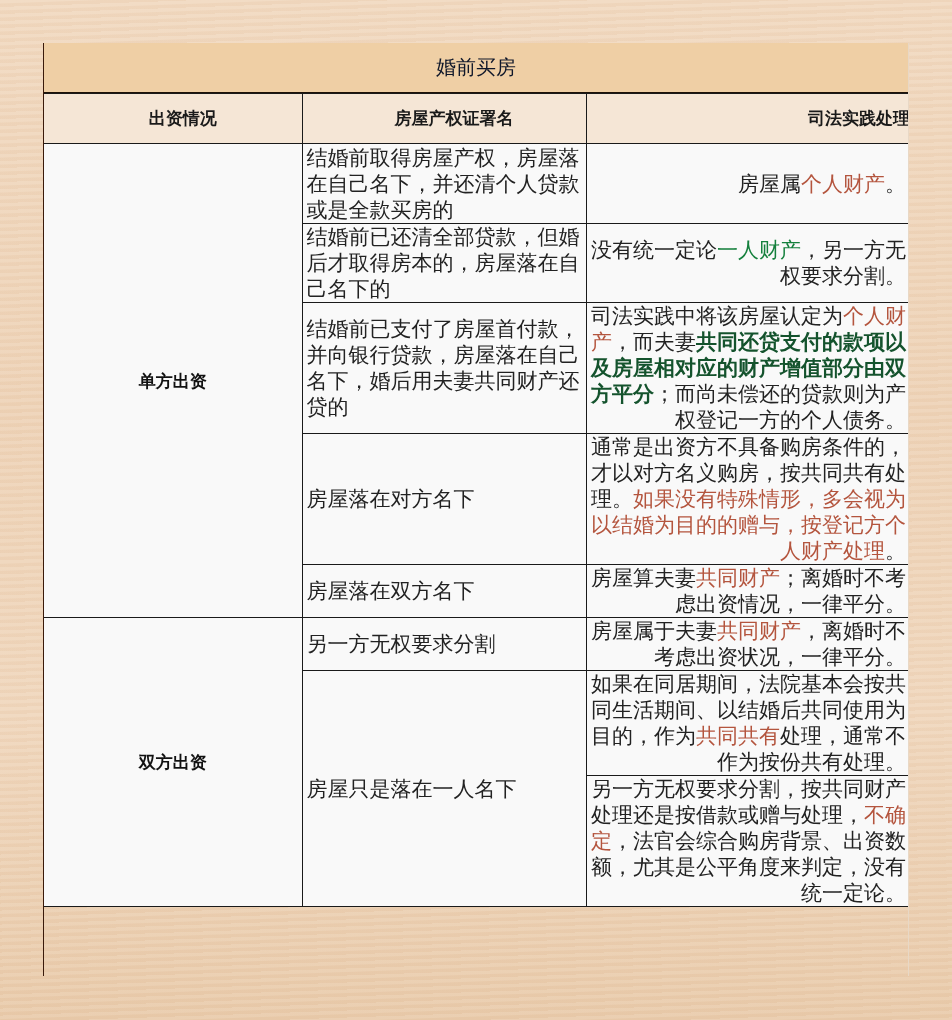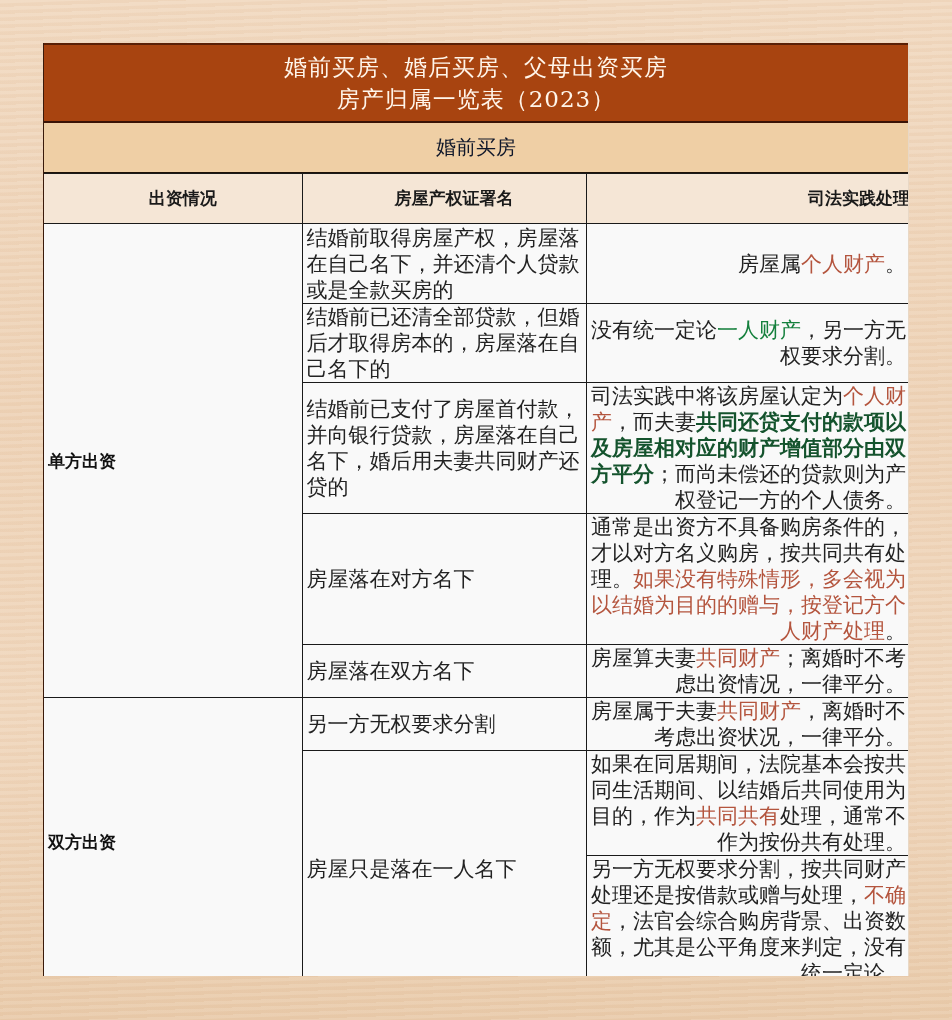--- a/index.html
+++ b/index.html
@@ -65,40 +65,36 @@
       padding-left: 20px;
     }
     td {
       background: #f9f9f9;
       font-size: 21px;
       line-height: 26px;
       color: #222;
       padding: 0 4px 0 4px;
     }
     td.cat {
-      text-align: left;
+      text-align: center;
       font-weight: bold;
       font-size: 17px;
       font-family: "DejaVu Serif", "Liberation Serif", serif;
       color: #111;
     }
     .hl { color: #b4553e; }
     tr:first-child th:first-child, tr td:first-child { border-left: none; }
     tr td:last-child, tr th:last-child { border-right: none; text-align: right; }
   </style>
 </head>
 <body>
 
 <div class="grain"></div>
 
 <div class="sheet">
-  <div class="title-bar">
-    <div>婚前买房、婚后买房、父母出资买房</div>
-    <div>房产归属一览表（2023）</div>
-  </div>
   <div class="section-bar">婚前买房</div>
 
   <table>
     <colgroup>
       <col style="width:258px">
       <col style="width:284px">
       <col style="width:324px">
     </colgroup>
     <thead>
       <tr>

